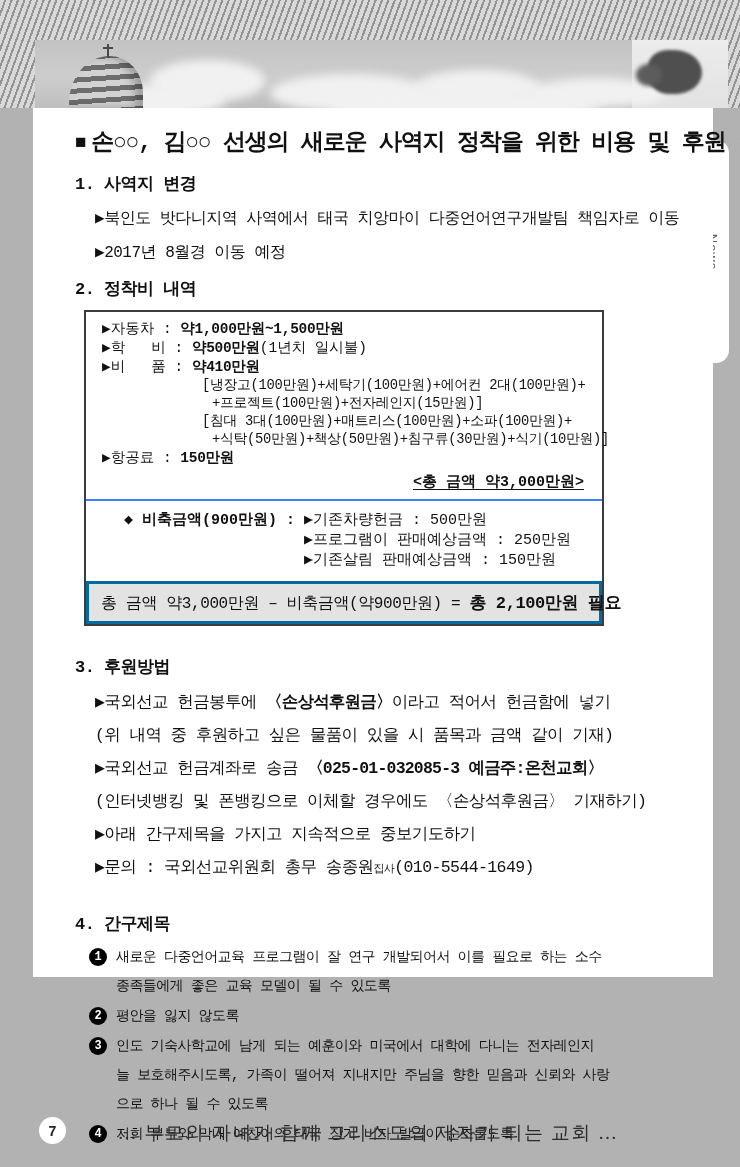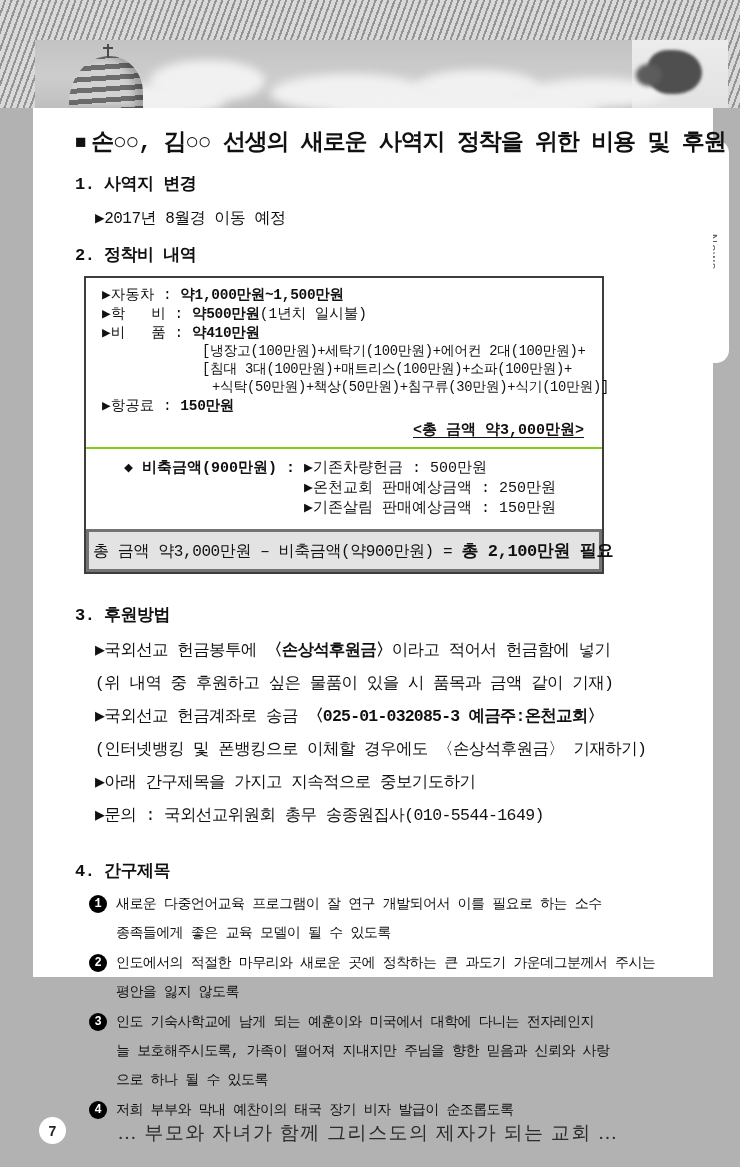--- a/index.html
+++ b/index.html
@@ -66,41 +66,41 @@
   .content{padding:20px 28px 0 42px;}
 
   
   .doc-title{font-size:23px;font-weight:bold;letter-spacing:-1.2px;line-height:30px;white-space:nowrap;}
   .doc-title .sq{font-size:19px;margin-right:6px;vertical-align:1px;}
   .sec-heading{font-size:17px;font-weight:bold;letter-spacing:-0.5px;margin:14px 0 8px 0;}
   .s1-item{font-size:16px;margin:13px 0 13px 20px;letter-spacing:-0.5px;}
 
   
   .cost-box{width:516px;margin:10px 0 0 9px;border:2px solid #3d3d3d;background:#fff;}
-  .cost-top{padding:8px 10px 6px 16px;border-bottom:2px solid #84cc16;}
+  .cost-top{padding:8px 10px 6px 16px;border-bottom:2px solid #3b82f6;}
   .cost-row{font-size:14.5px;line-height:19px;white-space:pre;}
   .cost-row b{letter-spacing:-0.3px;}
   .cost-detail{font-size:13.8px;line-height:18px;margin-left:100px;white-space:pre;letter-spacing:-0.3px;}
   .cost-detail.ind2{margin-left:110px;}
   .subtotal{font-size:15px;font-weight:bold;text-align:right;padding:4px 8px 2px 0;}
   .subtotal span{text-decoration:underline;text-underline-offset:3px;}
   .reserve{display:flex;padding:10px 10px 10px 38px;}
   .reserve-label{font-size:15px;font-weight:bold;white-space:pre;line-height:20px;}
   .reserve-items div{font-size:15px;line-height:20px;white-space:pre;}
   .total-box{
-    border:3px solid #737373;background:#e3e3e3;
-    padding:7px 4px;font-size:16px;text-align:right;letter-spacing:-0.4px;white-space:nowrap;
+    border:3px solid #0369a1;background:#e3e3e3;
+    padding:7px 12px;font-size:16px;text-align:right;letter-spacing:-0.4px;white-space:nowrap;
   }
   .total-box b{font-size:17px;}
 
   
   .s3-line{font-size:16.5px;line-height:33px;margin-left:20px;letter-spacing:-0.6px;white-space:nowrap;}
   .s3-line.paren{}
   .s3-line b{letter-spacing:-0.8px;text-align:right;}
-  .s3-line .small{font-size:16px;margin-top:32px;}
+  .s3-line .small{font-size:11px;margin-top:32px;}
 
   
   .prayer-item{position:relative;margin-left:14px;padding-left:27px;margin-bottom:1px;}
   .circle-num{
     position:absolute;left:0;top:5px;width:18px;height:18px;border-radius:50%;
     background:#000;color:#fff;font-size:12px;font-weight:bold;
     display:flex;align-items:center;justify-content:center;
   }
   .prayer-line{font-size:14px;line-height:29px;letter-spacing:-0.6px;white-space:nowrap;}
 
@@ -142,39 +142,41 @@
 </div>
 
 <div class="panel">
   <div class="content">
 
     <div class="doc-title">
       <span class="sq">■</span><span>손○○, 김○○ 선생의 새로운 사역지 정착을 위한 비용 및 후원 안내</span>
     </div>
 
     <div class="sec-heading">1. 사역지 변경</div>
+    <div class="s1-item">▶북인도 밧다니지역 사역에서 태국 치앙마이 다중언어연구개발팀 책임자로 이동</div>
     <div class="s1-item">▶2017년 8월경 이동 예정</div>
 
     <div class="sec-heading">2. 정착비 내역</div>
     <div class="cost-box">
       <div class="cost-top">
         <div class="cost-row"><span>▶자동차 : </span><b>약1,000만원~1,500만원</b><span></span></div>
         <div class="cost-row"><span>▶학   비 : </span><b>약500만원</b><span>(1년치 일시불)</span></div>
         <div class="cost-row"><span>▶비   품 : </span><b>약410만원</b><span></span></div>
         <div class="cost-detail">[냉장고(100만원)+세탁기(100만원)+에어컨 2대(100만원)+</div>
+        <div class="cost-detail ind2">+프로젝트(100만원)+전자레인지(15만원)]</div>
         <div class="cost-detail">[침대 3대(100만원)+매트리스(100만원)+소파(100만원)+</div>
         <div class="cost-detail ind2">+식탁(50만원)+책상(50만원)+침구류(30만원)+식기(10만원)]</div>
         <div class="cost-row"><span>▶항공료 : </span><b>150만원</b><span></span></div>
         <div class="subtotal"><span>&lt;총 금액 약3,000만원&gt;</span></div>
       </div>
       <div class="reserve">
         <div class="reserve-label">◆ 비축금액(900만원) : </div>
         <div class="reserve-items">
           <div>▶기존차량헌금 : 500만원</div>
-          <div>▶온천교회 판매예상금액 : 250만원</div>
+          <div>▶프로그램이 판매예상금액 : 250만원</div>
           <div>▶기존살림 판매예상금액 : 150만원</div>
         </div>
       </div>
       <div class="total-box">
         <span>총 금액 약3,000만원 – 비축금액(약900만원) = </span><b>총 2,100만원 필요</b>
       </div>
     </div>
 
     <div class="sec-heading" style="margin-top:29px;">3. 후원방법</div>
     <div class="s3-line"><span>▶국외선교 헌금봉투에 </span><b>〈손상석후원금〉</b><span>이라고 적어서 헌금함에 넣기</span></div>
@@ -186,21 +188,20 @@
 
     <div class="sec-heading" style="margin-top:26px;">4. 간구제목</div>
 
     <div class="prayer-item">
       <span class="circle-num">1</span>
       <div class="prayer-line">새로운 다중언어교육 프로그램이 잘 연구 개발되어서 이를 필요로 하는 소수</div>
       <div class="prayer-line">종족들에게 좋은 교육 모델이 될 수 있도록</div>
     </div>
     <div class="prayer-item">
       <span class="circle-num">2</span>
-      <div class="prayer-line">인도에서의 적절한 마무리와 새로운 곳에 정착하는 큰 과도기 가운데그분께서 주시는</div>
       <div class="prayer-line">평안을 잃지 않도록</div>
     </div>
     <div class="prayer-item">
       <span class="circle-num">3</span>
       <div class="prayer-line">인도 기숙사학교에 남게 되는 예훈이와 미국에서 대학에 다니는 전자레인지</div>
       <div class="prayer-line">늘 보호해주시도록, 가족이 떨어져 지내지만 주님을 향한 믿음과 신뢰와 사랑</div>
       <div class="prayer-line">으로 하나 될 수 있도록</div>
     </div>
     <div class="prayer-item">
       <span class="circle-num">4</span>

